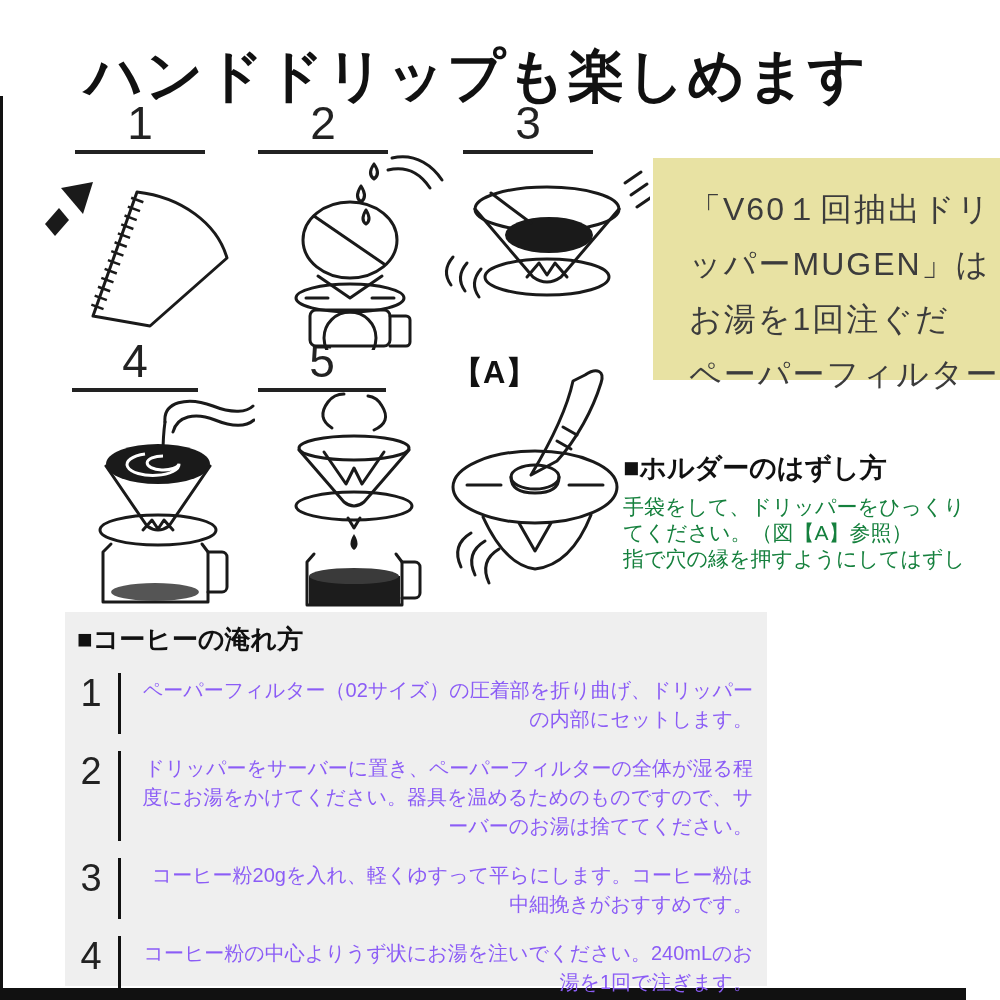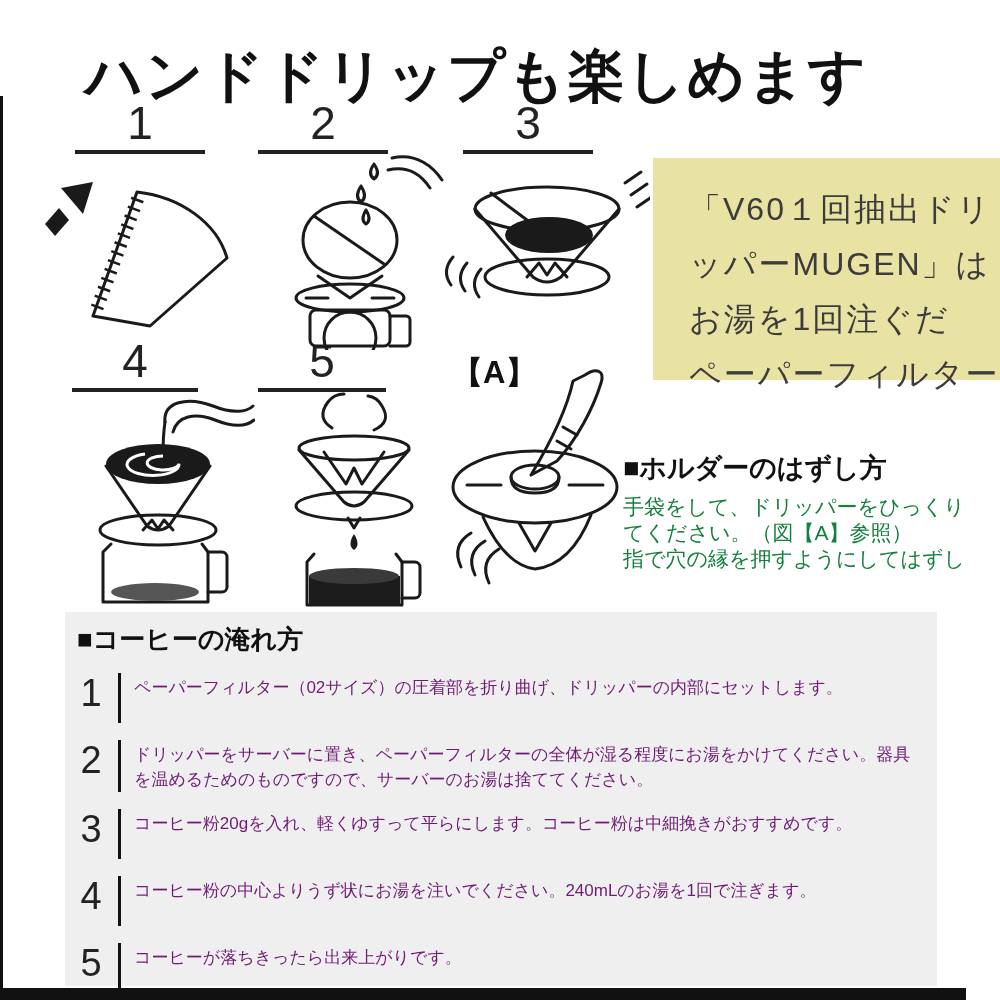--- a/index.html
+++ b/index.html
@@ -31,31 +31,31 @@
   }
   .highlight-line{
     font-size:32px;line-height:55px;letter-spacing:2px;color:#3c3c3c;white-space:nowrap;
   }
 
   .holder-section{position:absolute;left:623px;top:450px;width:372px;}
   .holder-heading{font-size:27px;font-weight:800;color:#111;margin:0 0 8px 0;white-space:nowrap;font-family:Liberation Serif, serif;}
   .holder-line{font-size:21px;line-height:26px;color:#15803d;white-space:nowrap;}
 
   .brew-panel{
-    position:absolute;left:65px;top:612px;width:872px;height:374px;
+    position:absolute;left:65px;top:612px;width:702px;height:374px;
     background:#efefef;box-sizing:border-box;padding:10px 14px 0 12px;
   }
   .brew-heading{font-size:26px;font-weight:800;color:#111;margin:0 0 16px 0;}
   .brew-step{display:flex;align-items:stretch;gap:13px;margin-bottom:17px;}
   .brew-num{
     width:28px;flex:0 0 28px;text-align:center;font-size:38px;font-weight:400;
     line-height:1.1;color:#222;
   }
   .brew-bar{flex:0 0 3px;width:3px;background:#111;min-height:50px;}
-  .brew-txt{font-size:17px;line-height:1.45;color:#701a75;padding-top:3px;max-width:800px;}
+  .brew-txt{font-size:20px;line-height:1.45;color:#8b5cf6;padding-top:3px;max-width:800px;text-align:right;}
   .brew-txt b{font-weight:400;}
 
   .lineart{stroke:#1a1a1a;stroke-width:3;fill:none;stroke-linecap:round;stroke-linejoin:round;}
   .inkfill{fill:#1a1a1a;stroke:none;}
 </style>
 </head>
 <body>
 
 <div class="page">
 

